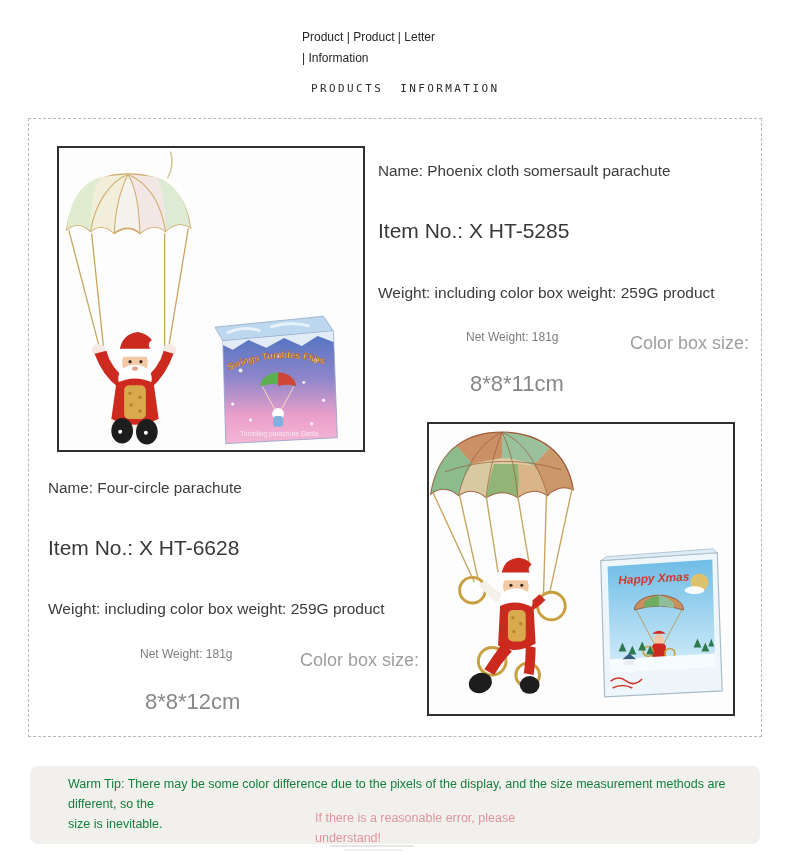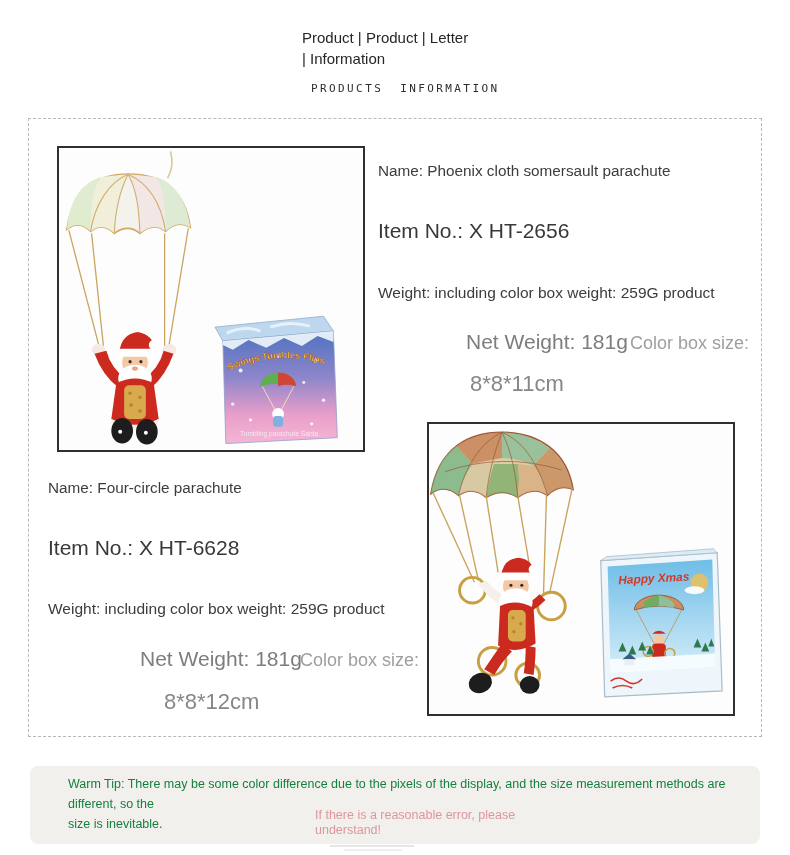--- a/index.html
+++ b/index.html
@@ -5,21 +5,21 @@
   * { box-sizing: border-box; }
   html,body { margin:0; padding:0; }
   body {
     width:790px; height:855px; position:relative; background:#ffffff;
     font-family:"Liberation Sans", sans-serif; overflow:hidden;
   }
   .abs { position:absolute; }
 
   .page-title {
     left:302px; top:27px; width:200px;
-    font-size:15px; line-height:21px; color:#262626;
+    font-size:12px; line-height:21px; color:#262626;
     white-space:pre-line;
   }
   .page-subtitle {
     left:311px; top:82px;
     font-family:"DejaVu Sans Mono", monospace;
     font-size:11px; letter-spacing:2.4px; word-spacing:8px; color:#2e2e2e;
   }
 
   .dashed-box {
     left:28px; top:118px; width:734px; height:619px;
@@ -27,36 +27,36 @@
   }
 
   .photo-frame {
     border:2px solid #2f2f2f; background:#fdfdfd;
   }
   .photo-frame svg { display:block; width:100%; height:100%; }
 
   .t-name   { font-size:15.3px; color:#3c3c3c;text-align:center; }
   .t-item   { font-size:21px;   color:#383838; }
   .t-weight { font-size:15.5px; color:#3c3c3c; }
-  .t-net    { font-size:21px;   color:#7d7d7d; }
+  .t-net    { font-size:12px;   color:#7d7d7d; }
   .t-label  { font-size:18px;   color:#9e9e9e; }
   .t-size   { font-size:22px;   color:#878787;text-align:right; }
 
   .warm-tip {
     left:30px; top:766px; width:730px; height:78px;
     background:#f1f0ed; border-radius:8px;
   }
   .tip-text {
     left:68px; top:774px; width:690px;
     font-size:12.5px; line-height:20px; color:#15803d;
     white-space:pre-line;
   }
   .tip-note {
     left:315px; top:808px;
-    font-size:12.5px; line-height:15px; color:#e0959b;
+    font-size:12.5px; line-height:20px; color:#e0959b;
     white-space:pre-line;
   }
   .page-bottom-line1 { left:330px; top:845px; width:84px; height:2px; background:#e6e6e6; }
   .page-bottom-line2 { left:344px; top:849px; width:58px; height:2px; background:#efefef; }
 </style>
 </head>
 <body>
 
 <div class="abs page-title">Product | Product | Letter
 | Information</div>
@@ -168,32 +168,32 @@
       </g>
       <circle cx="66" cy="106" r="6" fill="#ffffff"></circle>
       <rect x="61" y="108" width="10" height="11" rx="3" fill="#7fb0de"></rect>
 
       <text x="67" y="128" text-anchor="middle" font-size="6.8" fill="#f6e7f0">Tumbling parachute Santa</text>
     </g>
   </svg>
 </div>
 
 <div class="abs t-name" style="left:378px; top:162px;">Name: Phoenix cloth somersault parachute</div>
-<div class="abs t-item" style="left:378px; top:219px;">Item No.: X HT-2656</div>
+<div class="abs t-item" style="left:378px; top:219px;">Item No.: X HT-5285</div>
 <div class="abs t-weight" style="left:378px; top:284px;">Weight: including color box weight: 259G product</div>
 <div class="abs t-net" style="left:466px; top:330px;">Net Weight: 181g</div>
 <div class="abs t-label" style="left:630px; top:333px;">Color box size:</div>
 <div class="abs t-size" style="left:470px; top:371px;">8*8*11cm</div>
 
 <div class="abs t-name" style="left:48px; top:479px;">Name: Four-circle parachute</div>
 <div class="abs t-item" style="left:48px; top:536px;">Item No.: X HT-6628</div>
 <div class="abs t-weight" style="left:48px; top:600px;">Weight: including color box weight: 259G product</div>
 <div class="abs t-net" style="left:140px; top:647px;">Net Weight: 181g</div>
 <div class="abs t-label" style="left:300px; top:650px;">Color box size:</div>
-<div class="abs t-size" style="left:145px; top:689px;margin-left:19px;">8*8*12cm</div>
+<div class="abs t-size" style="left:145px; top:689px;">8*8*12cm</div>
 
 <div class="abs photo-frame" style="left:427px; top:422px; width:308px; height:294px;">
   <svg viewBox="0 0 308 293">
     <g>
 
       <path d="M2,70 C10,22 42,8 74,8 C112,8 140,28 146,66
                Q132,60 120,72 Q106,62 90,74 Q74,64 58,74 Q44,62 30,72 Q16,60 2,70 Z" fill="#ddcda5" stroke="#a05a3a" stroke-width="1.6"></path>
 
       <g opacity="0.85">
         <path d="M2,70 C6,48 14,32 28,22 L44,40 C36,52 32,62 30,72 Q16,60 2,70 Z" fill="#7fb98a"></path>

